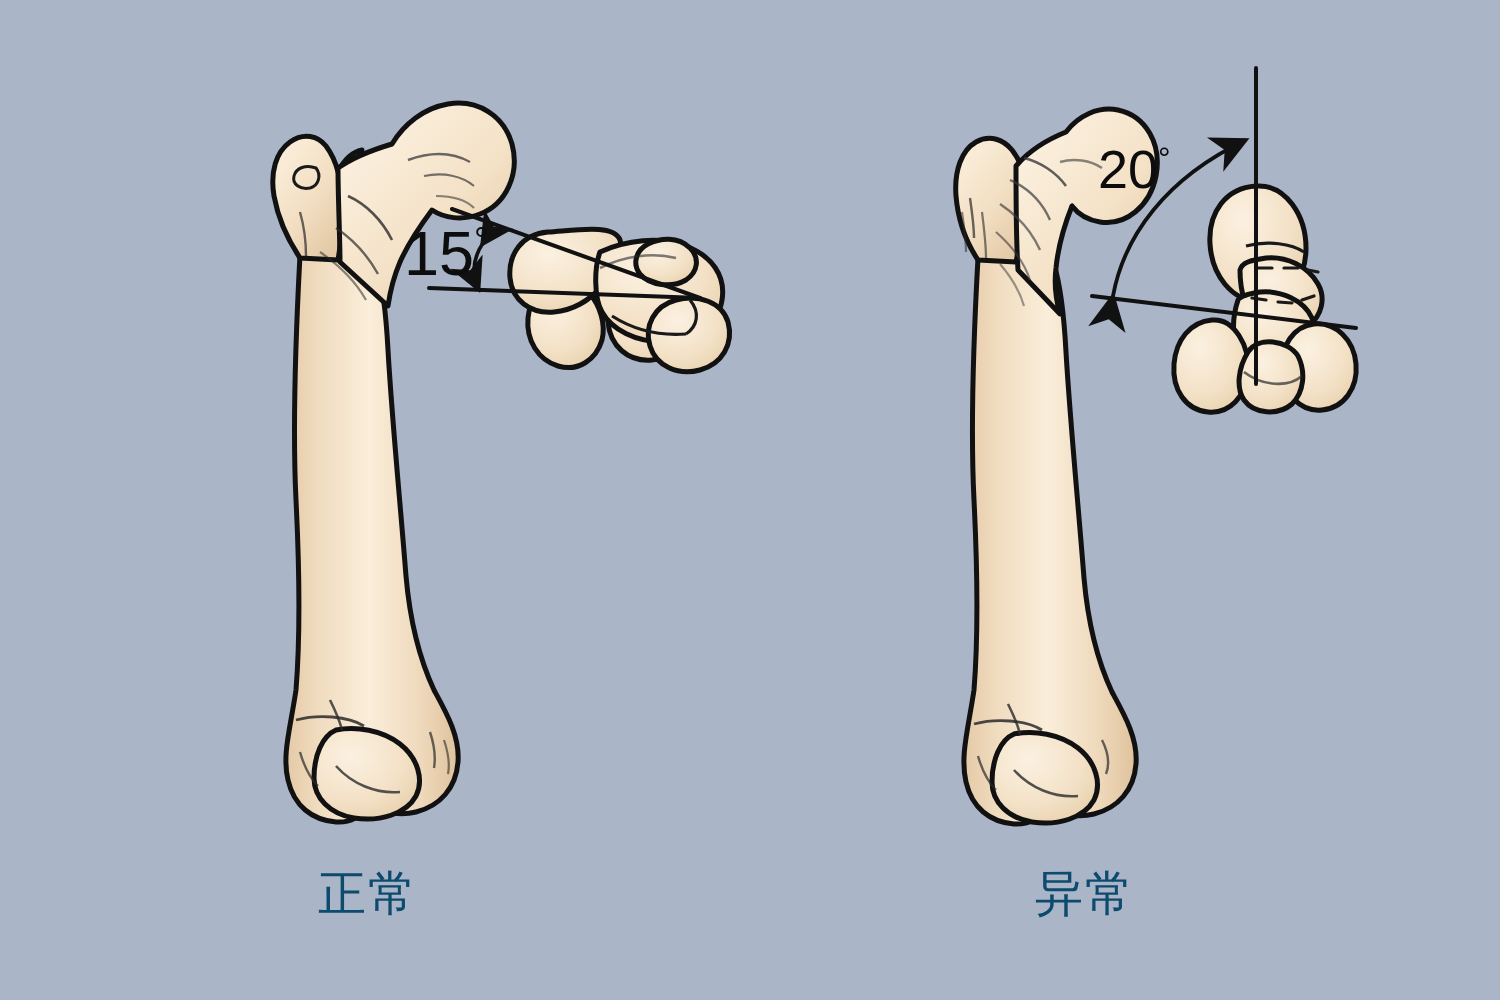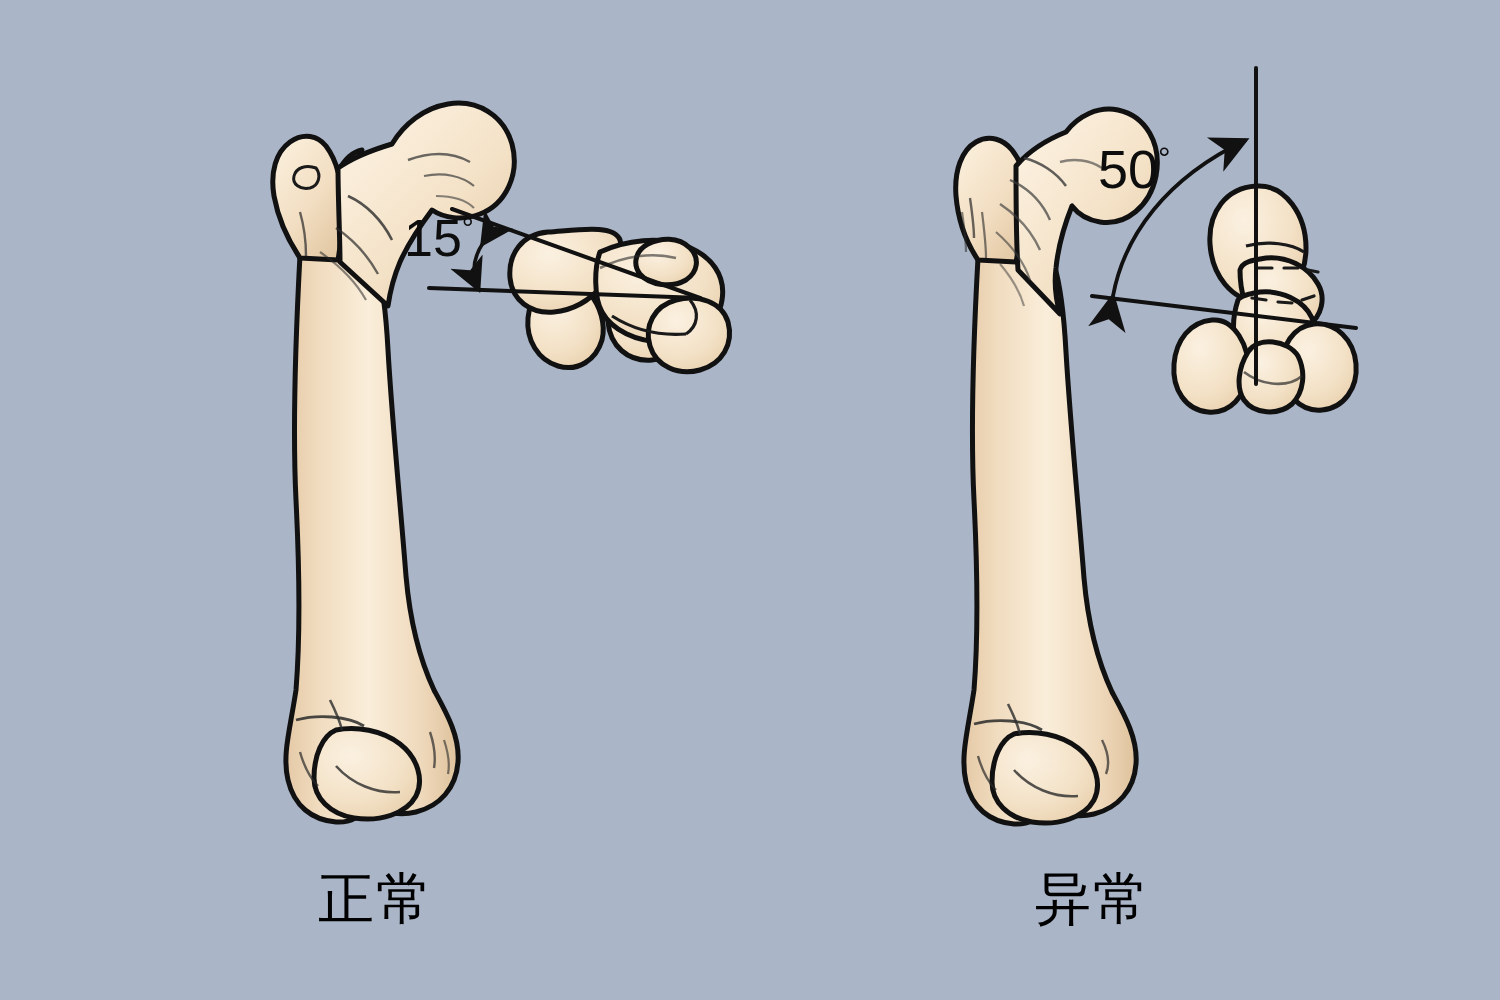--- a/index.html
+++ b/index.html
@@ -18,38 +18,38 @@
   #stage svg.fig {
     position: absolute;
     top: 0;
     left: 0;
     width: 1500px;
     height: 1000px;
   }
   .caption {
     position: absolute;
     font-family: "Liberation Sans", sans-serif;
-    font-size: 56px;
-    color: #000000;
+    font-size: 48px;
+    color: #0c4a6e;
     letter-spacing: 2px;
     white-space: nowrap;
     user-select: none;
   }
   #caption-normal { left: 318px; top: 862px; }
   #caption-abnormal { left: 1035px; top: 862px; }
 
   .ang-label {
     position: absolute;
     font-family: "Liberation Sans", sans-serif;
     color: #0d0d0d;
     white-space: nowrap;
     user-select: none;
     line-height: 1;
   }
-  #angle-label-left { left: 404px; top: 212px; font-size: 52px; }
+  #angle-label-left { left: 404px; top: 222px; font-size: 63px; }
   #angle-label-right { left: 1098px; top: 142px; font-size: 54px; }
   .ang-label .deg { font-size: 0.58em; vertical-align: super; }
 </style>
 </head>
 <body>
 
 <div id="stage">
 
   <svg class="fig" viewBox="0 0 1500 1000">
     <defs>
@@ -326,20 +326,20 @@
       <path d="M1113,296
                C1124,236 1166,178 1246,140" fill="none" stroke="#111111" stroke-width="3.8" marker-start="url(#arrHeadS)" marker-end="url(#arrHeadS)"></path>
     </g>
   </svg>
 
   <div class="ang-label" id="angle-label-left">
     <span>15</span><span class="deg">°</span>
   </div>
 
   <div class="ang-label" id="angle-label-right">
-    <span>50</span><span class="deg">°</span>
+    <span>20</span><span class="deg">°</span>
   </div>
 
   <div class="caption" id="caption-normal">正常</div>
 
   <div class="caption" id="caption-abnormal">异常</div>
 
 </div>
 
 </body></html>

